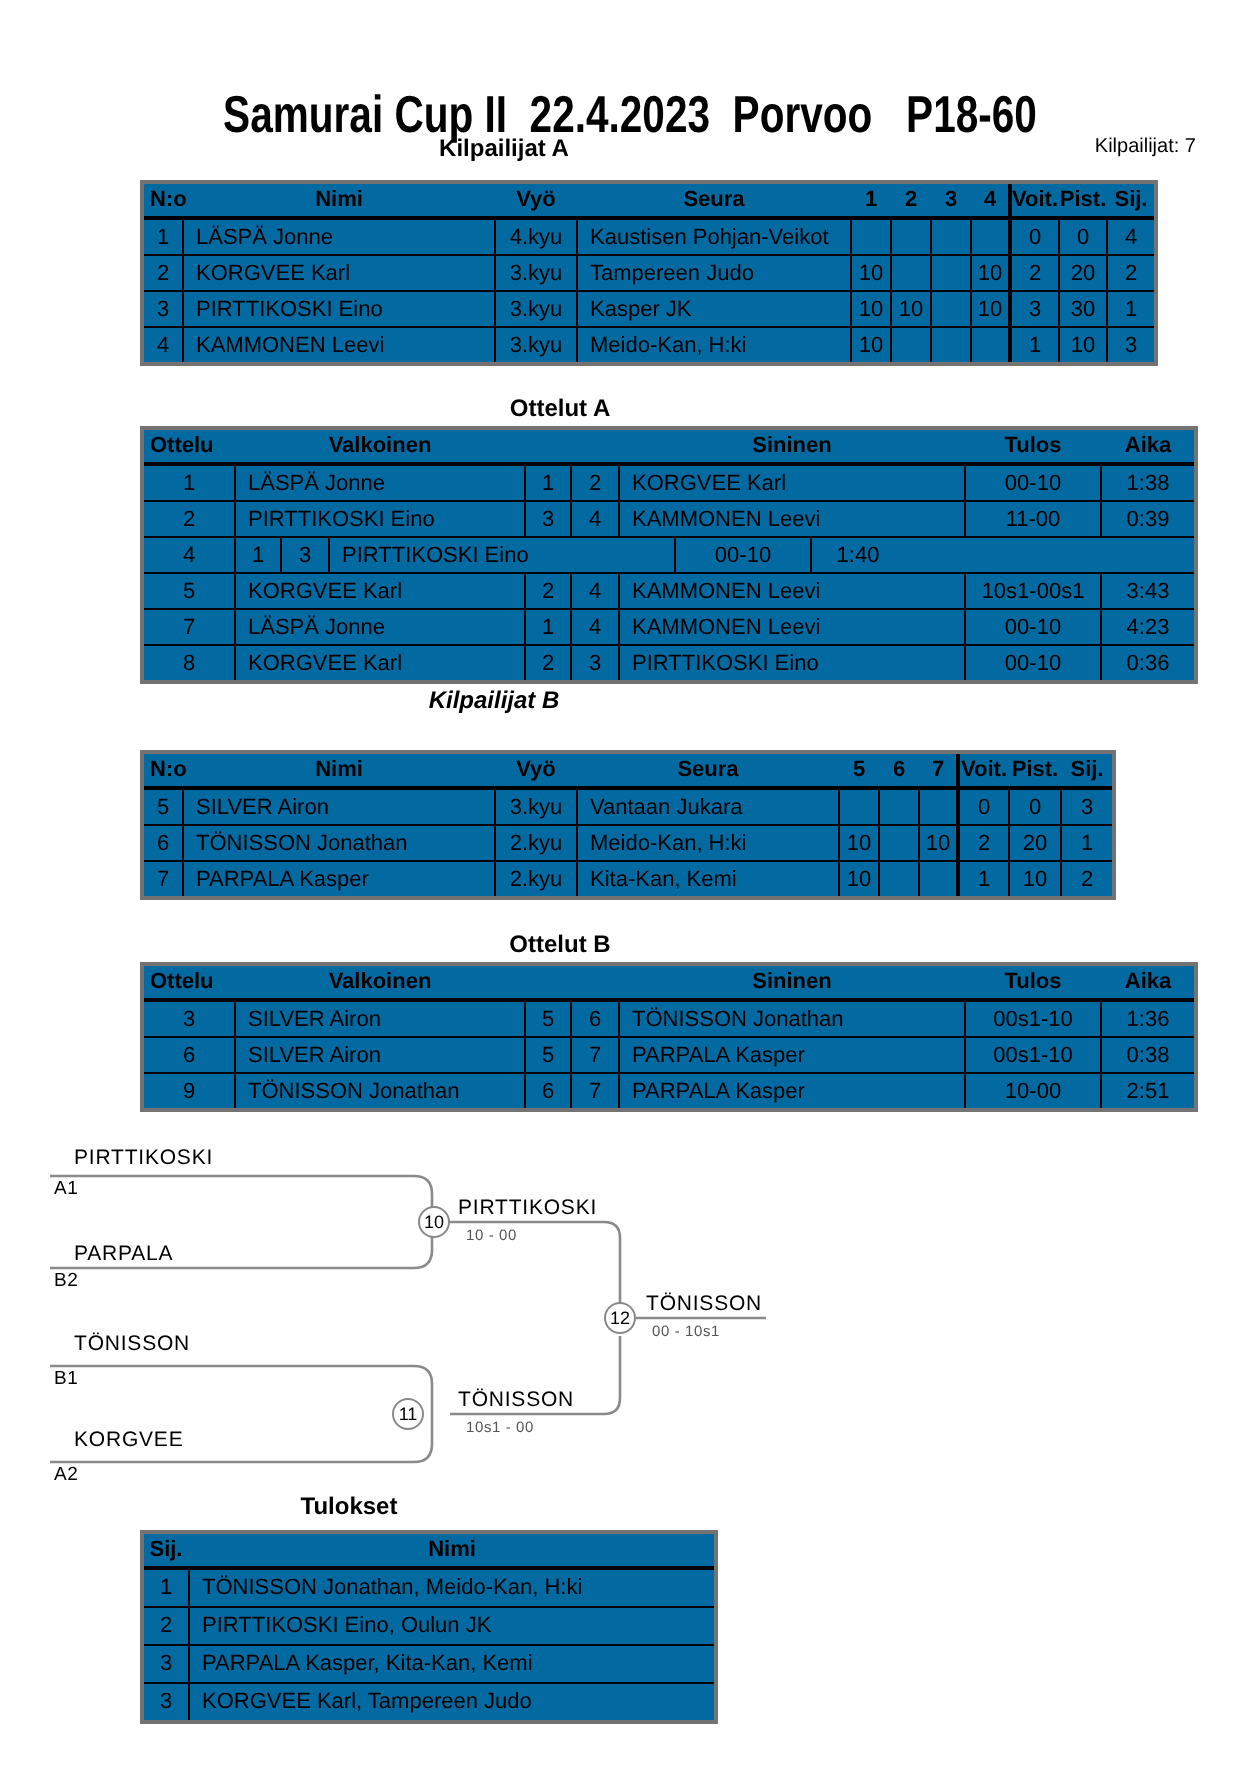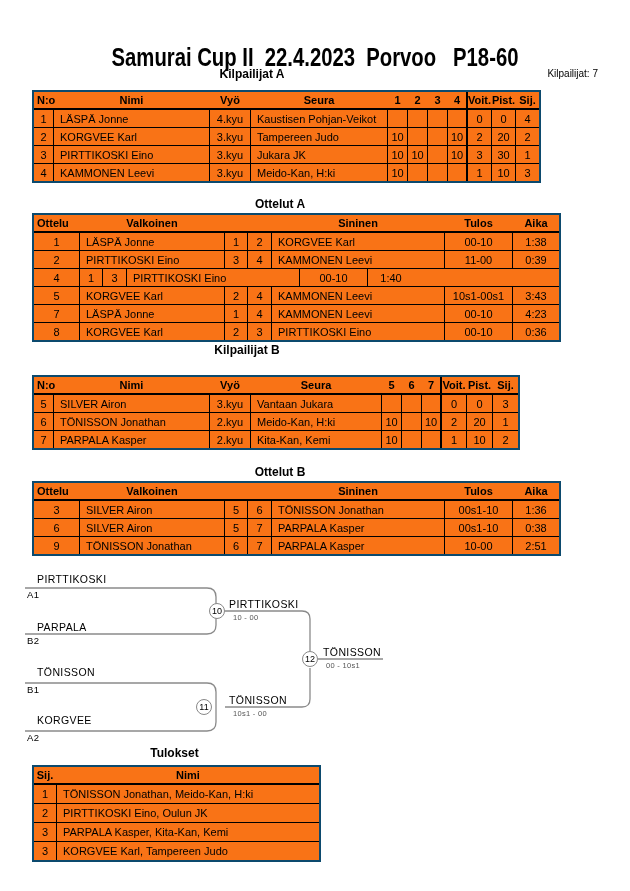--- a/index.html
+++ b/index.html
@@ -6,21 +6,21 @@
   html,body { background:#fff; }
   body { font-family:"Liberation Sans","DejaVu Sans",sans-serif; color:#000; }
   #page { position:relative; width:630px; height:891px; background:#fff; overflow:hidden; }
 
   .title { position:absolute; top:44px; left:0; width:630px; text-align:center;
            font-weight:bold; font-size:26px; line-height:1; white-space:pre;
            transform:scaleX(0.78); transform-origin:50% 50%; }
   .sec { position:absolute; font-weight:bold; font-size:12px; line-height:1.1; text-align:center; white-space:pre; }
   .count { position:absolute; top:68px; left:478px; width:120px; text-align:right; font-size:10px; }
 
-  .tbl { position:absolute; border:2px solid #0c4a6e; background:#f97316; }
+  .tbl { position:absolute; border:2px solid #737373; background:#0369a1;margin-left:38px; }
   .thead { display:flex; height:17px; border-bottom:1px solid #000; font-weight:bold;
            font-size:11px; align-items:center; }
   .hc { display:flex; justify-content:center; align-items:center; height:100%;
         border-right:1px solid transparent; white-space:nowrap; overflow:visible; }
   .hc.hl { justify-content:flex-start; padding-left:3px; }
   .trow { display:flex; height:18px; border-top:1px solid #000; font-size:11px; }
   .trow.r19 { height:19px; }
   .cell { display:flex; align-items:center; height:100%; border-right:1px solid #000;
           white-space:nowrap; overflow:hidden; }
   .cell.c { justify-content:center; }
@@ -86,21 +86,21 @@
       <div class="cell c w20"></div>
       <div class="cell c w20 tr2">10</div>
       <div class="cell c w24">2</div>
       <div class="cell c w24">20</div>
       <div class="cell c w23">2</div>
     </div>
     <div class="trow">
       <div class="cell c w20">3</div>
       <div class="cell l w156">PIRTTIKOSKI Eino</div>
       <div class="cell c w41">3.kyu</div>
-      <div class="cell l w137">Jukara JK</div>
+      <div class="cell l w137">Kasper JK</div>
       <div class="cell c w20">10</div>
       <div class="cell c w20">10</div>
       <div class="cell c w20"></div>
       <div class="cell c w20 tr2">10</div>
       <div class="cell c w24">3</div>
       <div class="cell c w24">30</div>
       <div class="cell c w23">1</div>
     </div>
     <div class="trow">
       <div class="cell c w20">4</div>
@@ -177,21 +177,21 @@
       <div class="cell c w46">8</div>
       <div class="cell l w145">KORGVEE Karl</div>
       <div class="cell c w23">2</div>
       <div class="cell c w24">3</div>
       <div class="cell l w173">PIRTTIKOSKI Eino</div>
       <div class="cell c w68">00-10</div>
       <div class="cell c w46">0:36</div>
     </div>
   </div>
 
-  <div class="sec" style="top:344px;left:32px;width:430px;">Kilpailijat B</div>
+  <div class="sec" style="top:344px;left:32px;width:430px;font-style:italic;">Kilpailijat B</div>
 
   <div class="tbl" style="left:32px;top:375px;width:488px;">
     <div class="thead">
       <div class="hc hl w20">N:o</div>
       <div class="hc w156">Nimi</div>
       <div class="hc w41">Vyö</div>
       <div class="hc w131">Seura</div>
       <div class="hc w20">5</div>
       <div class="hc w20">6</div>
       <div class="hc w20 tr2">7</div>

